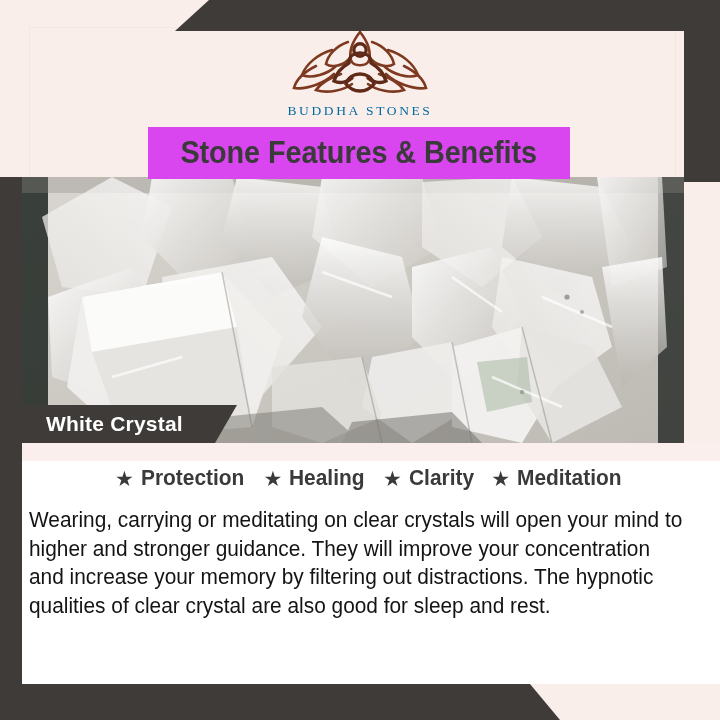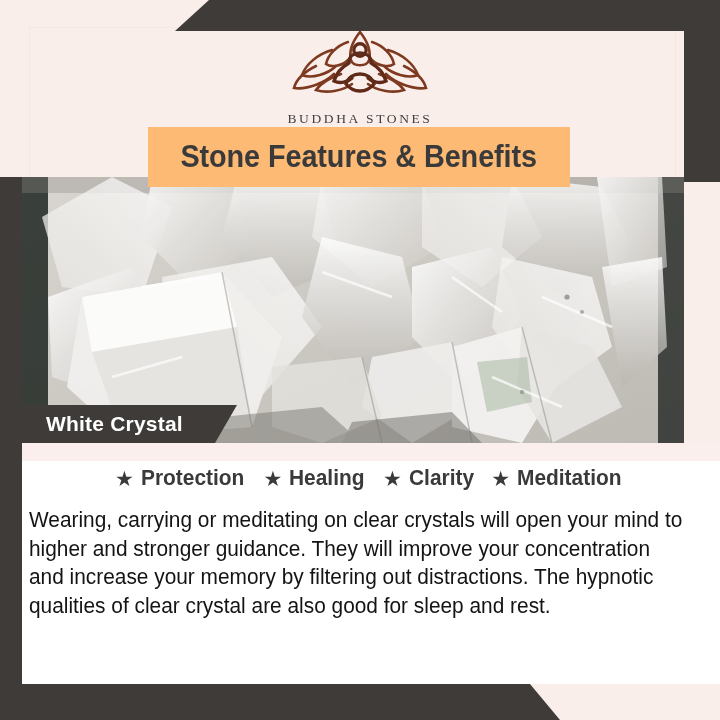--- a/index.html
+++ b/index.html
@@ -44,30 +44,30 @@
   }
 
   
   #brand {
     position:absolute; top:22px; left:0; right:0;
     display:flex; flex-direction:column; align-items:center;
     z-index:4;
   }
   #brand svg { display:block; }
   .brand-name {
-    margin-top:11px;
+    margin-top:3px;
     font-family:"Liberation Serif", serif;
     font-size:13.5px; letter-spacing:2.6px;
-    color:#404040; font-weight:400;
+    color:#0369a1; font-weight:400;
   }
 
   
   #title-banner {
-    position:absolute; left:148px; top:127px; width:422px; height:60px;
-    background:#fdba74;
+    position:absolute; left:148px; top:127px; width:422px; height:52px;
+    background:#d946ef;
     display:flex; align-items:center; justify-content:center;
     z-index:5;
   }
   #title-banner .t {
     font-size:31px; font-weight:bold; color:#3a3a3a;
     letter-spacing:-0.1px;
     transform:scaleX(0.93); transform-origin:center;
     white-space:nowrap;
   }
 

